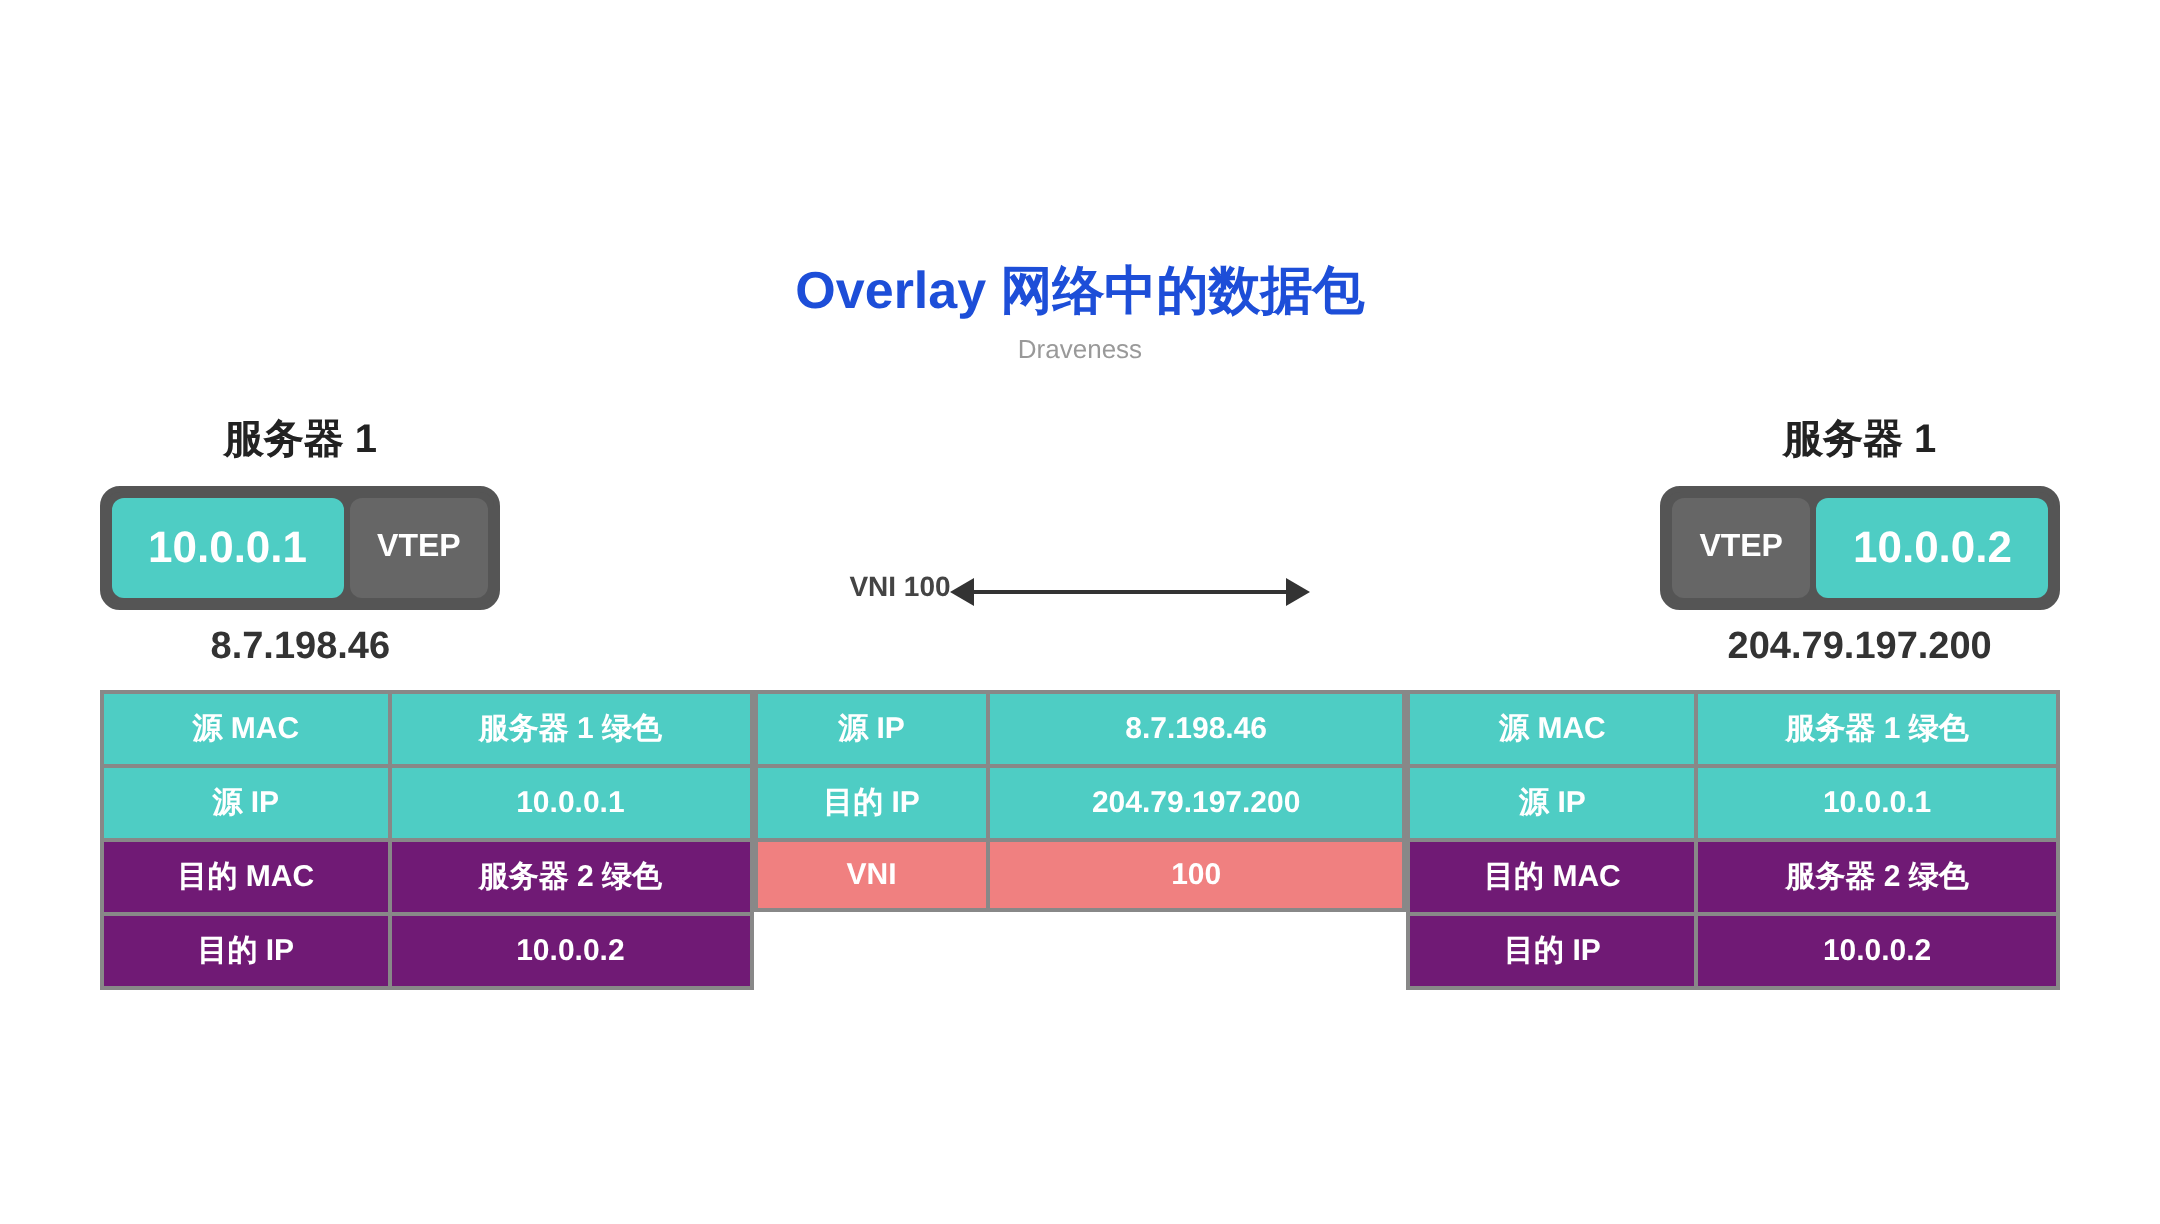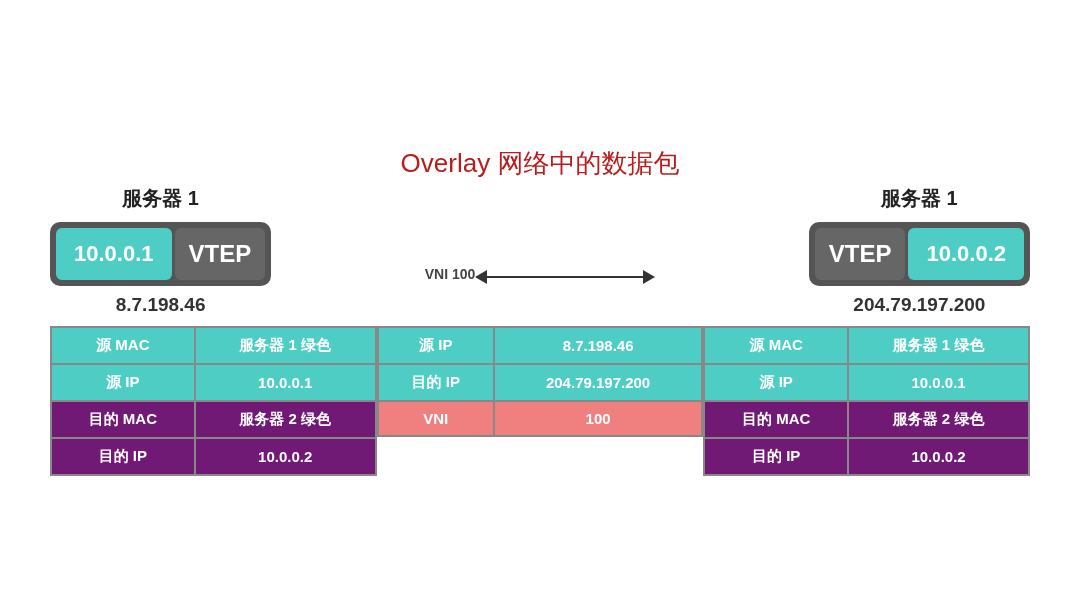--- a/index.html
+++ b/index.html
@@ -16,22 +16,22 @@
     }
 
     .container {
       width: 1000px;
       padding: 20px 10px 10px;
     }
 
     .title {
       text-align: center;
       font-size: 26px;
-      font-weight: 400;
-      color: #b91c1c;
+      font-weight: 700;
+      color: #1d4ed8;
       margin-bottom: 4px;
     }
 
     .subtitle {
       text-align: center;
       font-size: 13px;
       color: #999;
       margin-bottom: 24px;
     }
 
@@ -77,21 +77,21 @@
       padding: 12px 18px;
       border-radius: 6px;
       display: flex;
       align-items: center;
       justify-content: center;
     }
 
     .vtep-box {
       background: #666;
       color: #fff;
-      font-size: 24px;
+      font-size: 16px;
       font-weight: 700;
       padding: 12px 14px;
       border-radius: 6px;
       display: flex;
       align-items: center;
       justify-content: center;
     }
 
     .server-ip {
       font-size: 19px;
@@ -189,20 +189,21 @@
       font-size: 16px;
       font-weight: 700;
     }
   </style>
 </head>
 <body>
 
 <div class="container">
 
   <div class="title">Overlay 网络中的数据包</div>
+  <div class="subtitle">Draveness</div>
 
   <div class="servers-row">
 
     <div class="server-block">
       <div class="server-label">服务器 1</div>
       <div class="server-box">
         <div class="ip-box">10.0.0.1</div>
         <div class="vtep-box">VTEP</div>
       </div>
       <div class="server-ip">8.7.198.46</div>

